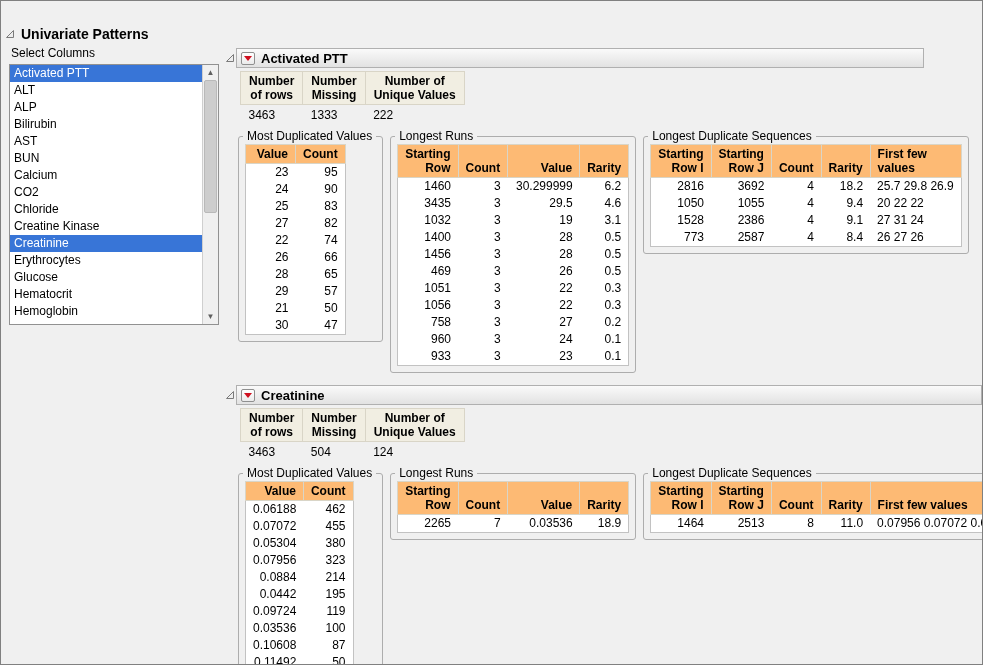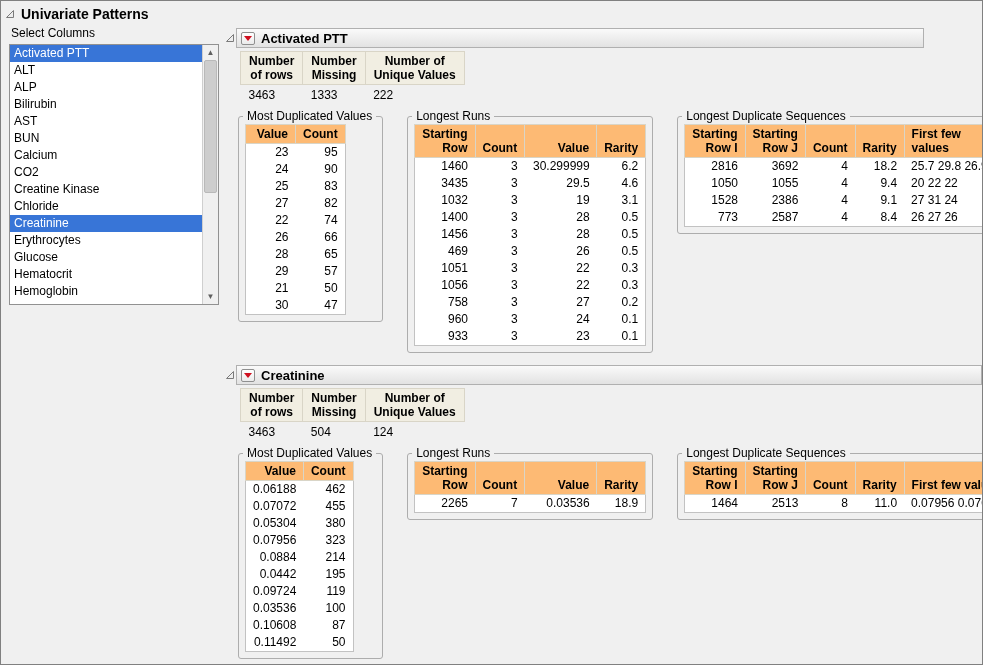--- a/index.html
+++ b/index.html
@@ -4,21 +4,21 @@
 <style>
 * { box-sizing: border-box; }
 html, body { margin: 0; padding: 0; }
 body {
   width: 983px; height: 665px; overflow: hidden;
   background: #f0f0f0; color: #000;
   font-family: "Liberation Sans", sans-serif;
   font-size: 12px;
 }
 .window { width: 983px; height: 665px; border: 1px solid #808080; background: #f0f0f0; overflow: hidden; }
-.title-row { display: flex; align-items: center; gap: 6px; padding: 5px 6px 3px 4px; }
+.title-row { display: flex; align-items: center; gap: 6px; padding: 5px 6px 3px 4px; margin-top: 20px; }
 .window-title { font-weight: bold; font-size: 14px; }
 .content { display: flex; align-items: flex-start; }
 .left-col { width: 224px; flex: none; padding-left: 8px; }
 .select-label { margin: 1px 0 4px 2px; }
 .listbox { width: 210px; height: 261px; background: #fff; border: 1px solid #919191; display: flex; overflow: hidden; }
 .list-items { flex: 1 1 auto; overflow: hidden; }
 .list-item { height: 17px; line-height: 17px; padding-left: 4px; white-space: nowrap; overflow: hidden; }
 .list-item.selected { background: #3875d7; color: #fff; }
 .vscrollbar { width: 16px; flex: none; background: #f0f0f0; border-left: 1px solid #cfcfcf; display: flex; flex-direction: column; font-size: 8px; color: #5f5f5f; }
 .scroll-btn { height: 15px; display: flex; align-items: center; justify-content: center; cursor: pointer; }
@@ -28,21 +28,21 @@
 .panel-row { display: flex; margin-bottom: 12px; }
 .gutter { width: 11px; flex: none; padding-top: 5px; }
 .panel { flex: none; }
 .panel-1 { width: 688px; }
 .panel-2 { width: 746px; }
 .panel-header { height: 20px; width: 100%; background: linear-gradient(#fafafa, #e2e2e2); border: 1px solid #b0b0b0; display: flex; align-items: center; gap: 6px; padding: 0 4px; }
 .red-tri-btn { width: 14px; height: 13px; flex: none; background: linear-gradient(#ffffff, #ebebeb); border: 1px solid #8f8f8f; border-radius: 2px; display: flex; align-items: center; justify-content: center; cursor: pointer; }
 .red-tri { width: 0; height: 0; border-left: 4px solid transparent; border-right: 4px solid transparent; border-top: 5px solid #cf1020; }
 .panel-title { font-weight: bold; font-size: 13px; white-space: nowrap; }
 .panel-body { padding: 3px 0 0 2px; }
-.groups { display: flex; gap: 24px; align-items: flex-start; margin-top: 4px; }
+.groups { display: flex; gap: 7px; align-items: flex-start; margin-top: 4px; }
 fieldset.groupbox { border: 1px solid #adadad; border-radius: 3px; margin: 0; padding: 1px 6px 6px 6px; background: #f0f0f0; }
 fieldset.groupbox legend { padding: 0 4px; margin-left: -2px; white-space: nowrap; }
 .tbl table { border-collapse: collapse; background: #fff; border: 1px solid #c2c2c2; }
 .tbl th { background: #fdba74; font-weight: bold; white-space: pre-line; vertical-align: bottom; text-align: right; padding: 2px 7px; border: 1px solid #d9d5c7; line-height: 14px; }
 .tbl td { text-align: right; padding: 1px 7px; line-height: 15px; white-space: nowrap; }
 .tbl-mdv th:nth-child(1){ min-width: 50px; } .tbl-mdv th:nth-child(2){ min-width: 44px; }
 .tbl-runs th:nth-child(1){ min-width: 56px; } .tbl-runs th:nth-child(2){ min-width: 42px; }
 .tbl-runs th:nth-child(3){ min-width: 72px; } .tbl-runs th:nth-child(4){ min-width: 42px; }
 .tbl-seq th:nth-child(1){ min-width: 54px; } .tbl-seq th:nth-child(2){ min-width: 54px; }
 .tbl-seq th:nth-child(3){ min-width: 42px; } .tbl-seq th:nth-child(4){ min-width: 42px; }
@@ -74,22 +74,22 @@
       <div class="listbox">
         <div class="list-items">
             <div class="list-item selected">Activated PTT</div>
             <div class="list-item">ALT</div>
             <div class="list-item">ALP</div>
             <div class="list-item">Bilirubin</div>
             <div class="list-item">AST</div>
             <div class="list-item">BUN</div>
             <div class="list-item">Calcium</div>
             <div class="list-item">CO2</div>
+            <div class="list-item">Chloride</div>
             <div class="list-item">Creatine Kinase</div>
-            <div class="list-item">Chloride</div>
             <div class="list-item selected">Creatinine</div>
             <div class="list-item">Erythrocytes</div>
             <div class="list-item">Glucose</div>
             <div class="list-item">Hematocrit</div>
             <div class="list-item">Hemoglobin</div>
           </div>
         <div class="vscrollbar">
           <div class="scroll-btn">▲</div>
           <div class="scroll-track">
             <div class="scroll-thumb"></div>

